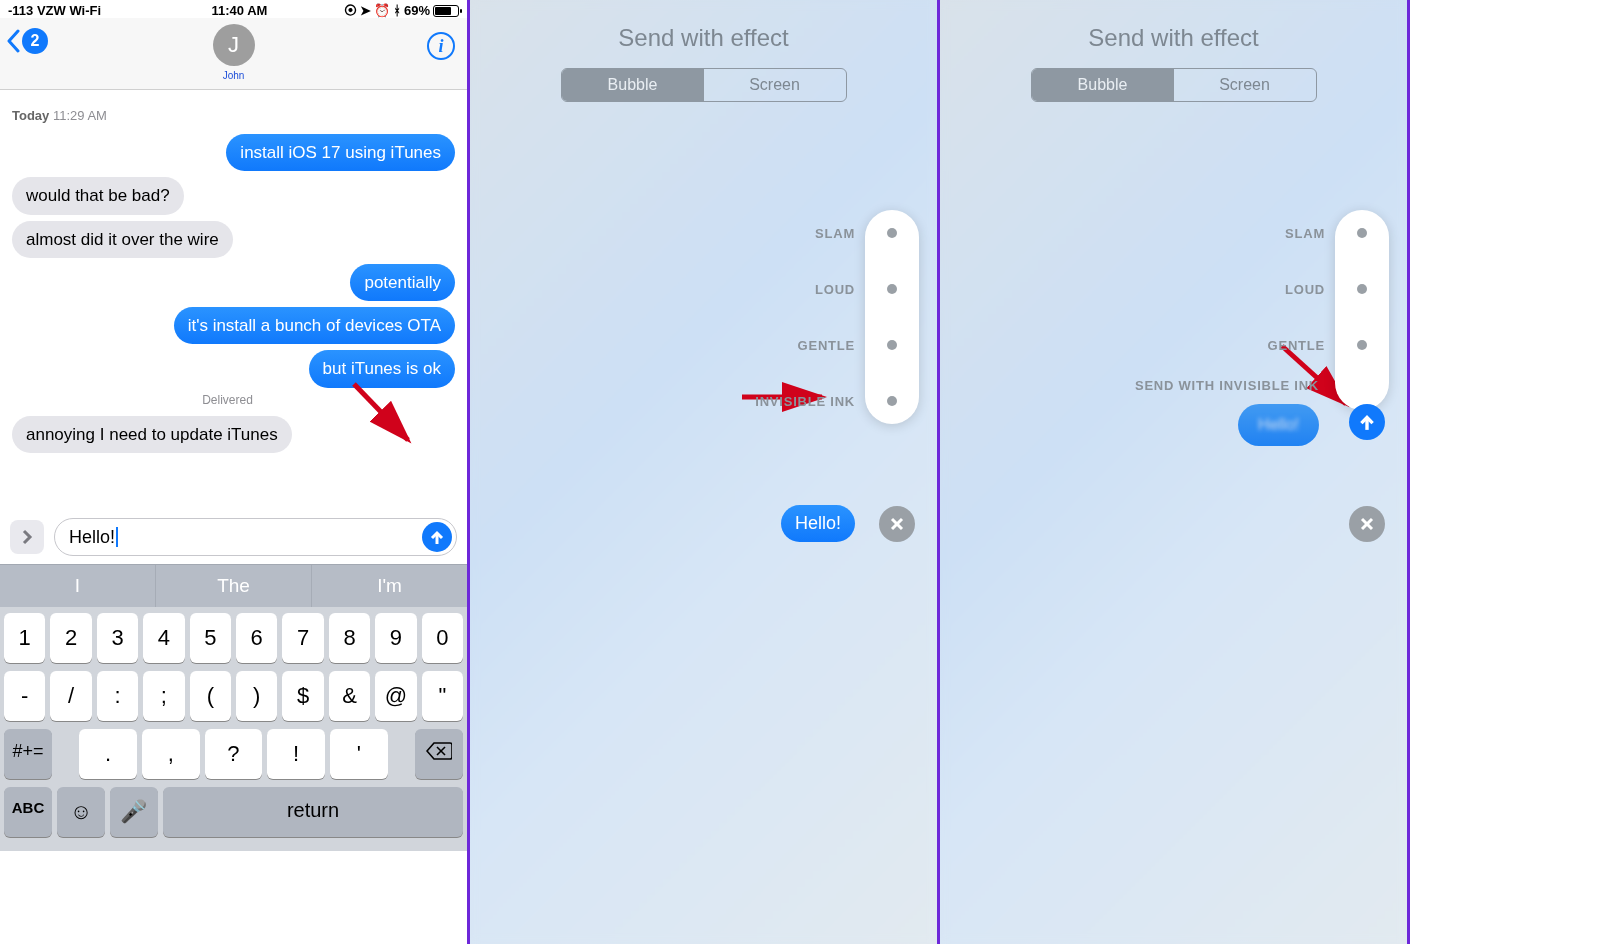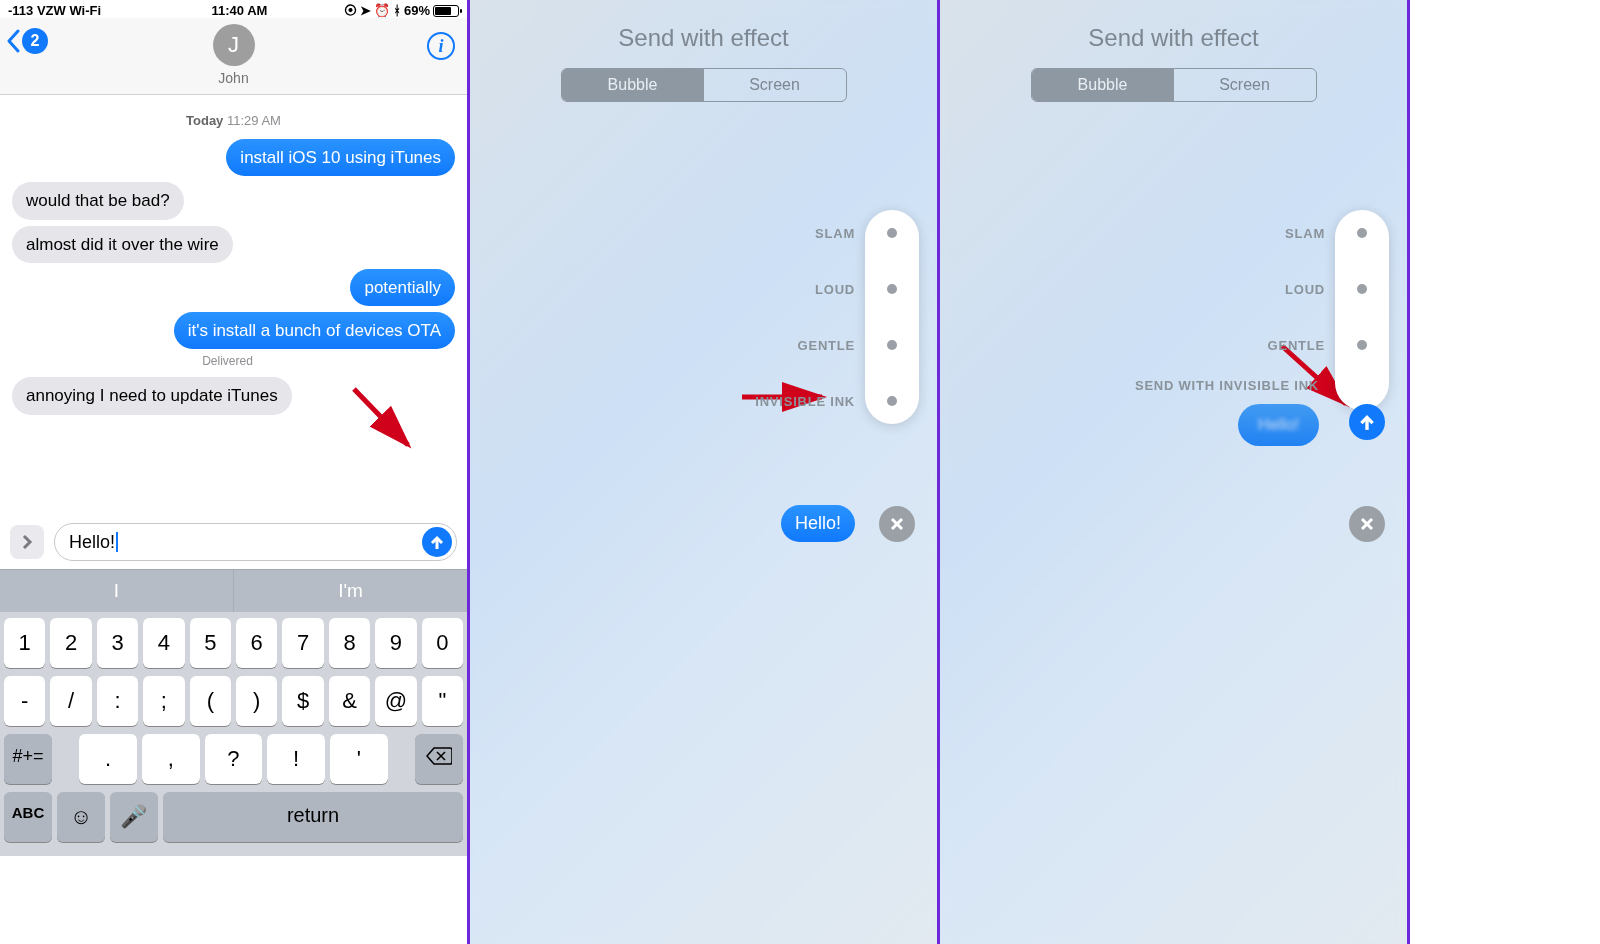--- a/index.html
+++ b/index.html
@@ -19,25 +19,25 @@
   .battery::after{content:"";position:absolute;right:-4px;top:3px;width:2px;height:4px;background:#000;border-radius:1px;}
   .battery .fill{position:absolute;left:1px;top:1px;bottom:1px;width:68%;background:#000;border-radius:1px;}
 
   
   .navhdr { text-align:center; padding:6px 0 8px 0; border-bottom:1px solid #d0d0d0; position:relative; background:#f7f7f7; }
   .back { position:absolute; left:6px; top:10px; display:flex; align-items:center; color:#1079fc; font-size:22px; font-weight:500; }
   .back svg{width:14px;height:24px;}
   .badge { background:#1079fc;color:#fff;border-radius:50%;width:26px;height:26px;display:inline-flex;align-items:center;justify-content:center;font-size:16px;font-weight:700;margin-left:2px;}
   .infoicon { position:absolute; right:12px; top:14px; width:28px;height:28px;border:2px solid #1079fc;border-radius:50%;color:#1079fc;display:flex;align-items:center;justify-content:center;font-family:Georgia,serif;font-style:italic;font-size:18px;font-weight:600;}
   .avatar{width:42px;height:42px;border-radius:50%;background:#9e9e9e;color:#fff;display:inline-flex;align-items:center;justify-content:center;font-size:22px;}
-  .contact-name{font-size:14px;color:#737373;margin-top:4px;}
+  .contact-name{font-size:10px;color:#1d4ed8;margin-top:4px;}
 
   
   .conv{padding:10px 12px 0 12px; height:420px; position:relative;}
-  .daylabel{text-align:center;font-size:13px;color:#8e8e93;margin:8px 0 8px 0;}
+  .daylabel{font-size:13px;color:#8e8e93;margin:8px 0 8px 0;}
   .daylabel b{color:#666;font-weight:600;}
   .bubble{display:inline-block;padding:8px 14px;border-radius:20px;font-size:17px;margin:3px 0;max-width:330px;line-height:1.25;}
   .row-out{text-align:right;}
   .row-in{text-align:left;}
   .out{background:#1e90ff;background:linear-gradient(180deg,#2a93ff 0%,#1079fc 100%);color:#fff;}
   .in{background:#e5e5ea;color:#000;}
   .delivered{text-align:center;font-size:12px;color:#8e8e93;margin:2px 12px 6px 0;}
 
   
   .inputbar{display:flex;align-items:center;gap:10px;padding:8px 10px;}
@@ -118,25 +118,26 @@
     </div>
     <div class="avatar">
         <span>J</span>
       </div>
     <div class="contact-name">John</div>
     <div class="infoicon">i</div>
   </div>
 
   <div class="conv">
     <div class="daylabel"><b>Today</b> <span>11:29 AM</span></div>
-    <div class="row-out"><span class="bubble out">install iOS 10 using iTunes</span></div>
+    <div class="row-out"><span class="bubble out">install iOS 17 using iTunes</span></div>
     <div class="row-in"><span class="bubble in">would that be bad?</span></div>
     <div class="row-in"><span class="bubble in">almost did it over the wire</span></div>
     <div class="row-out"><span class="bubble out">potentially</span></div>
     <div class="row-out"><span class="bubble out">it's install a bunch of devices OTA</span></div>
+    <div class="row-out"><span class="bubble out">but iTunes is ok</span></div>
     <div class="delivered">Delivered</div>
     <div class="row-in"><span class="bubble in">annoying I need to update iTunes</span></div>
 
     <div class="arrow" style="left:348px;top:288px;">
       <svg width="80" height="80">
           <defs>
             <marker id="ah1" markerWidth="10" markerHeight="10" refX="8" refY="3" orient="auto">
               <path d="M0,0 L9,3 L0,6 Z" fill="#d0021b"></path>
             </marker>
           </defs>
@@ -158,20 +159,21 @@
           <svg viewBox="0 0 16 16">
             <polyline points="3,9 8,4 13,9"></polyline>
             <line x1="8" y1="4" x2="8" y2="15"></line>
           </svg>
         </div>
     </div>
   </div>
 
   <div class="predict">
     <div>I</div>
+    <div>The</div>
     <div>I'm</div>
   </div>
 
   <div class="kb">
     <div class="kbrow" id="kbr1">
         <div class="key">1</div>
         <div class="key">2</div>
         <div class="key">3</div>
         <div class="key">4</div>
         <div class="key">5</div>

